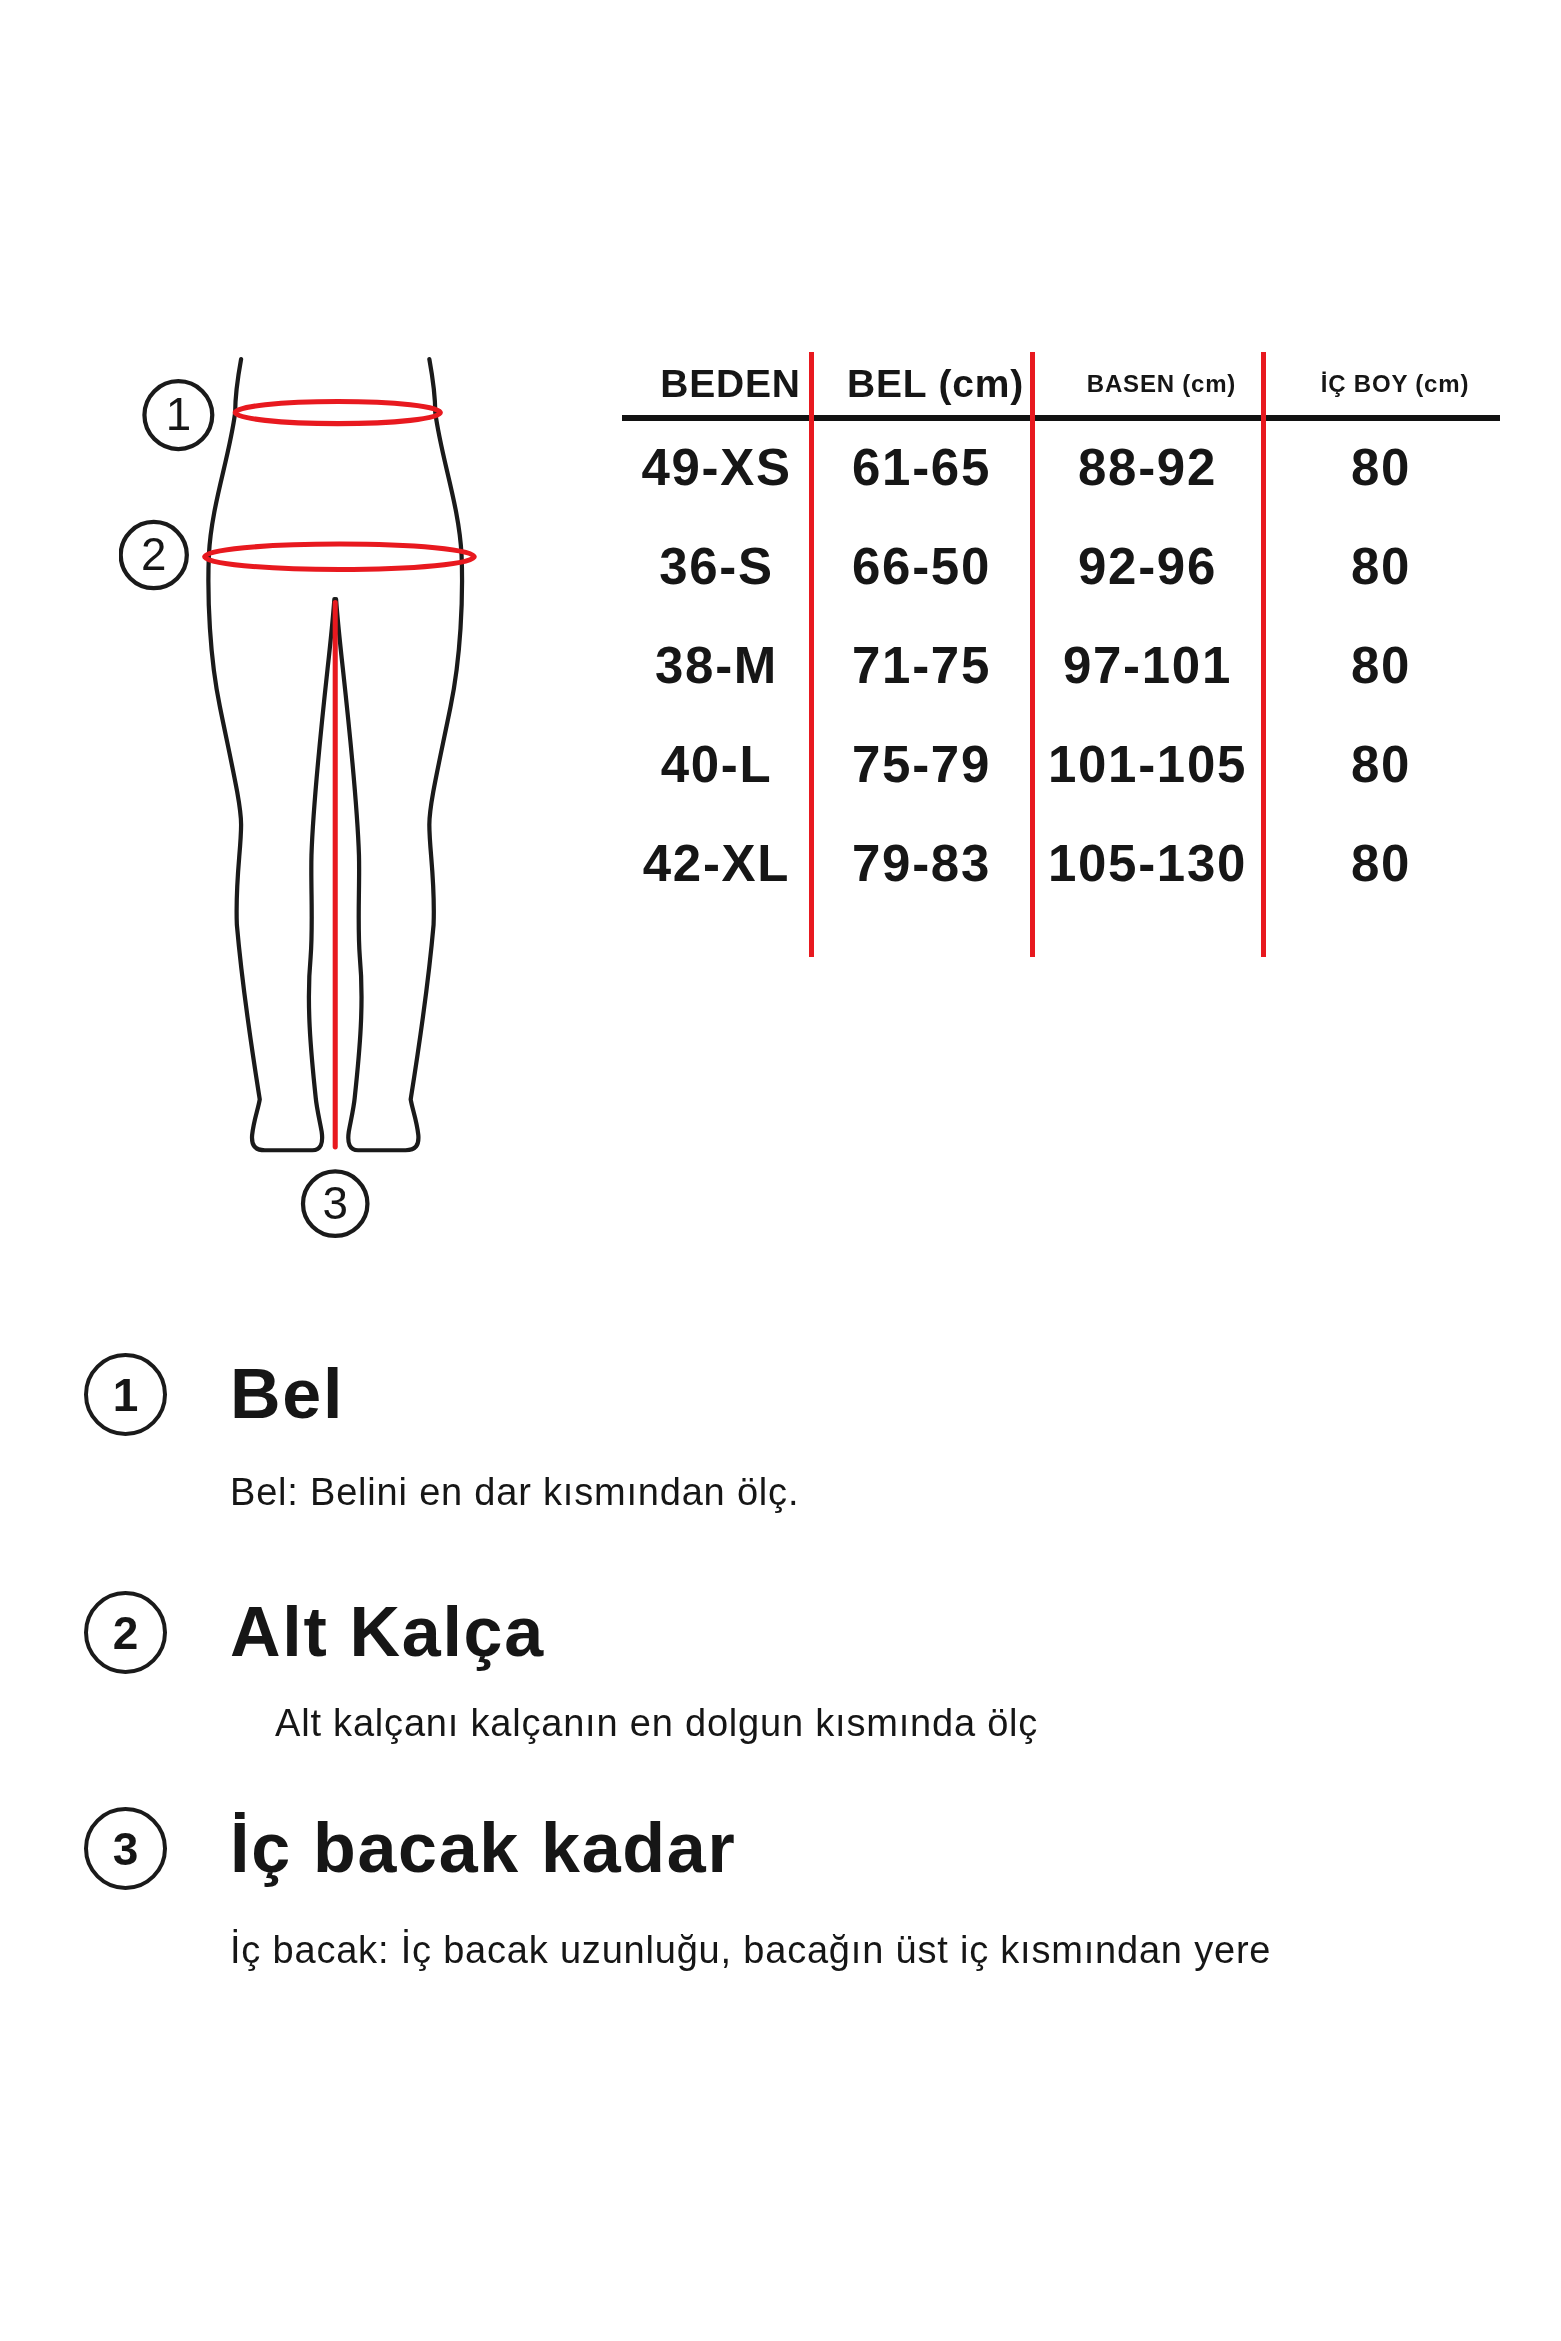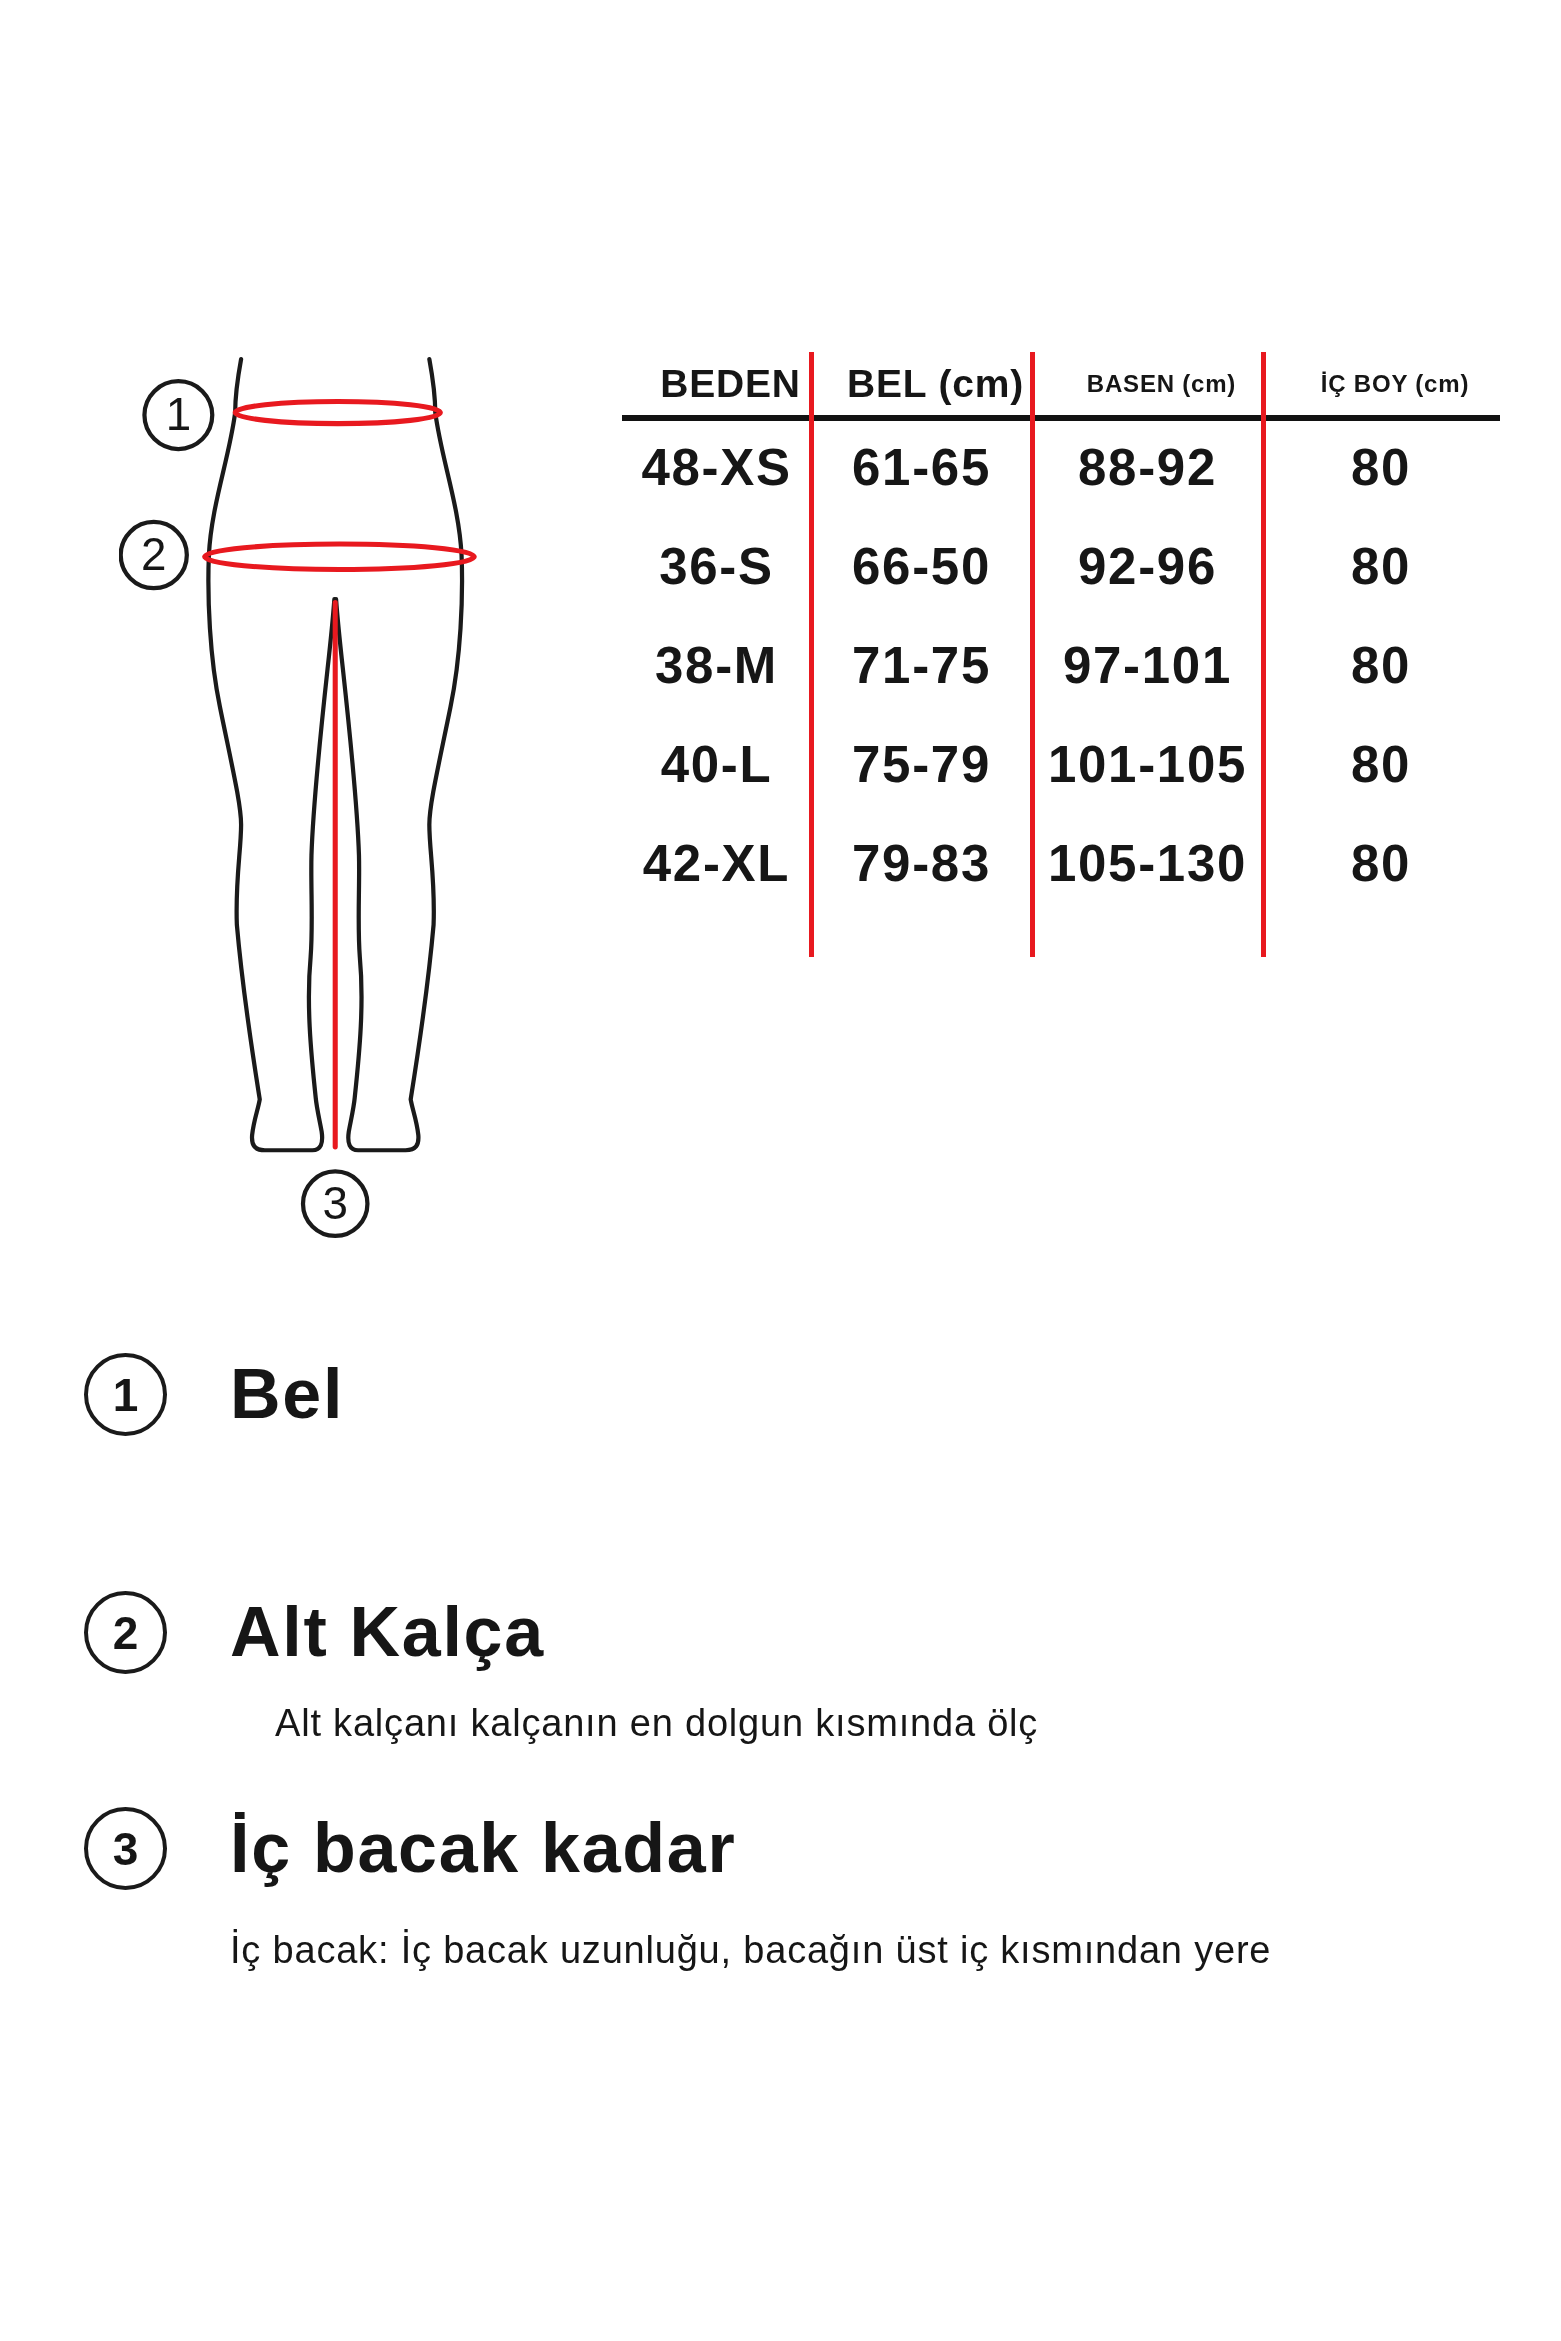--- a/index.html
+++ b/index.html
@@ -121,21 +121,21 @@
       <div class="th small">BASEN (cm)</div>
       <div class="th small">İÇ BOY (cm)</div>
     </div>
     <div class="header-underline"></div>
     <div class="vline v1"></div>
     <div class="vline v2"></div>
     <div class="vline v3"></div>
 
     <div class="tbody">
       <div class="trow">
-        <div class="td">48-XS</div>
+        <div class="td">49-XS</div>
         <div class="td">61-65</div>
         <div class="td">88-92</div>
         <div class="td">80</div>
       </div>
       <div class="trow">
         <div class="td">36-S</div>
         <div class="td">66-50</div>
         <div class="td">92-96</div>
         <div class="td">80</div>
       </div>
@@ -157,20 +157,23 @@
         <div class="td">105-130</div>
         <div class="td">80</div>
       </div>
     </div>
   </div>
 
   <div class="legend-circle lc1">
     <span>1</span>
   </div>
   <div class="legend-title lt1">Bel</div>
+  <div class="legend-desc ld1">
+    <div>Bel: Belini en dar kısmından ölç.</div>
+  </div>
 
   <div class="legend-circle lc2">
     <span>2</span>
   </div>
   <div class="legend-title lt2">Alt Kalça</div>
   <div class="legend-desc ld2">
     <div>Alt kalçanı kalçanın en dolgun kısmında ölç</div>
   </div>
 
   <div class="legend-circle lc3">

